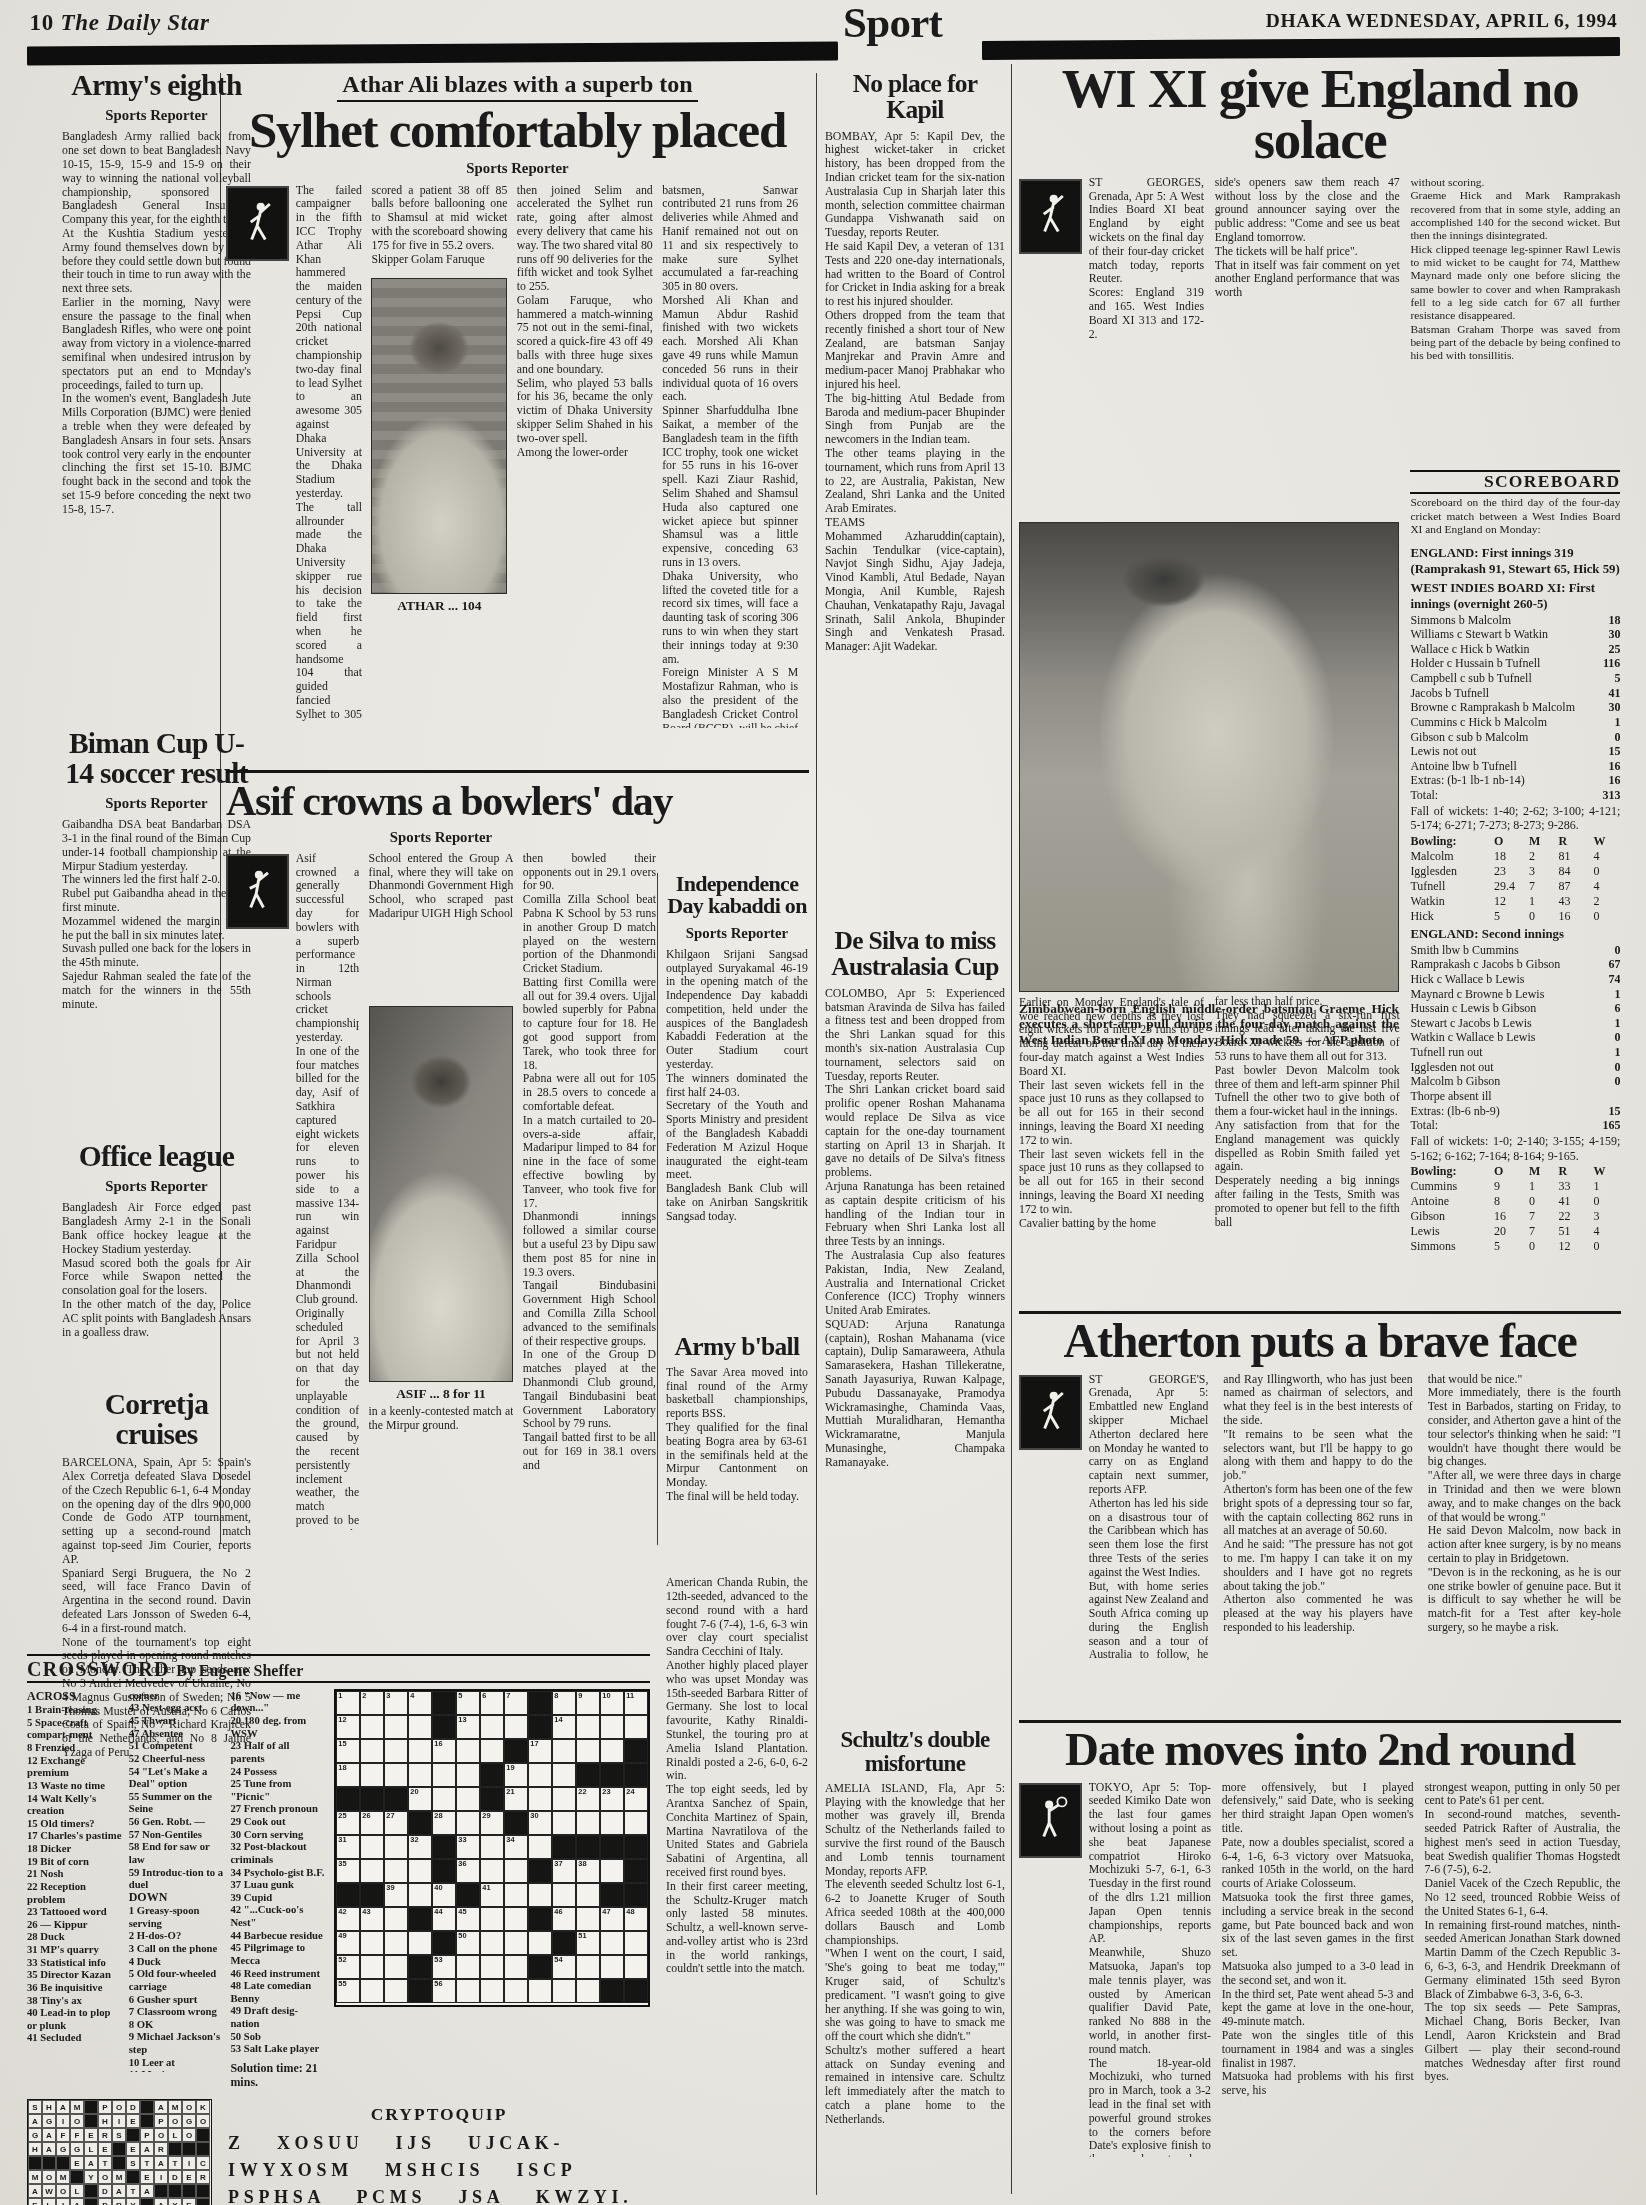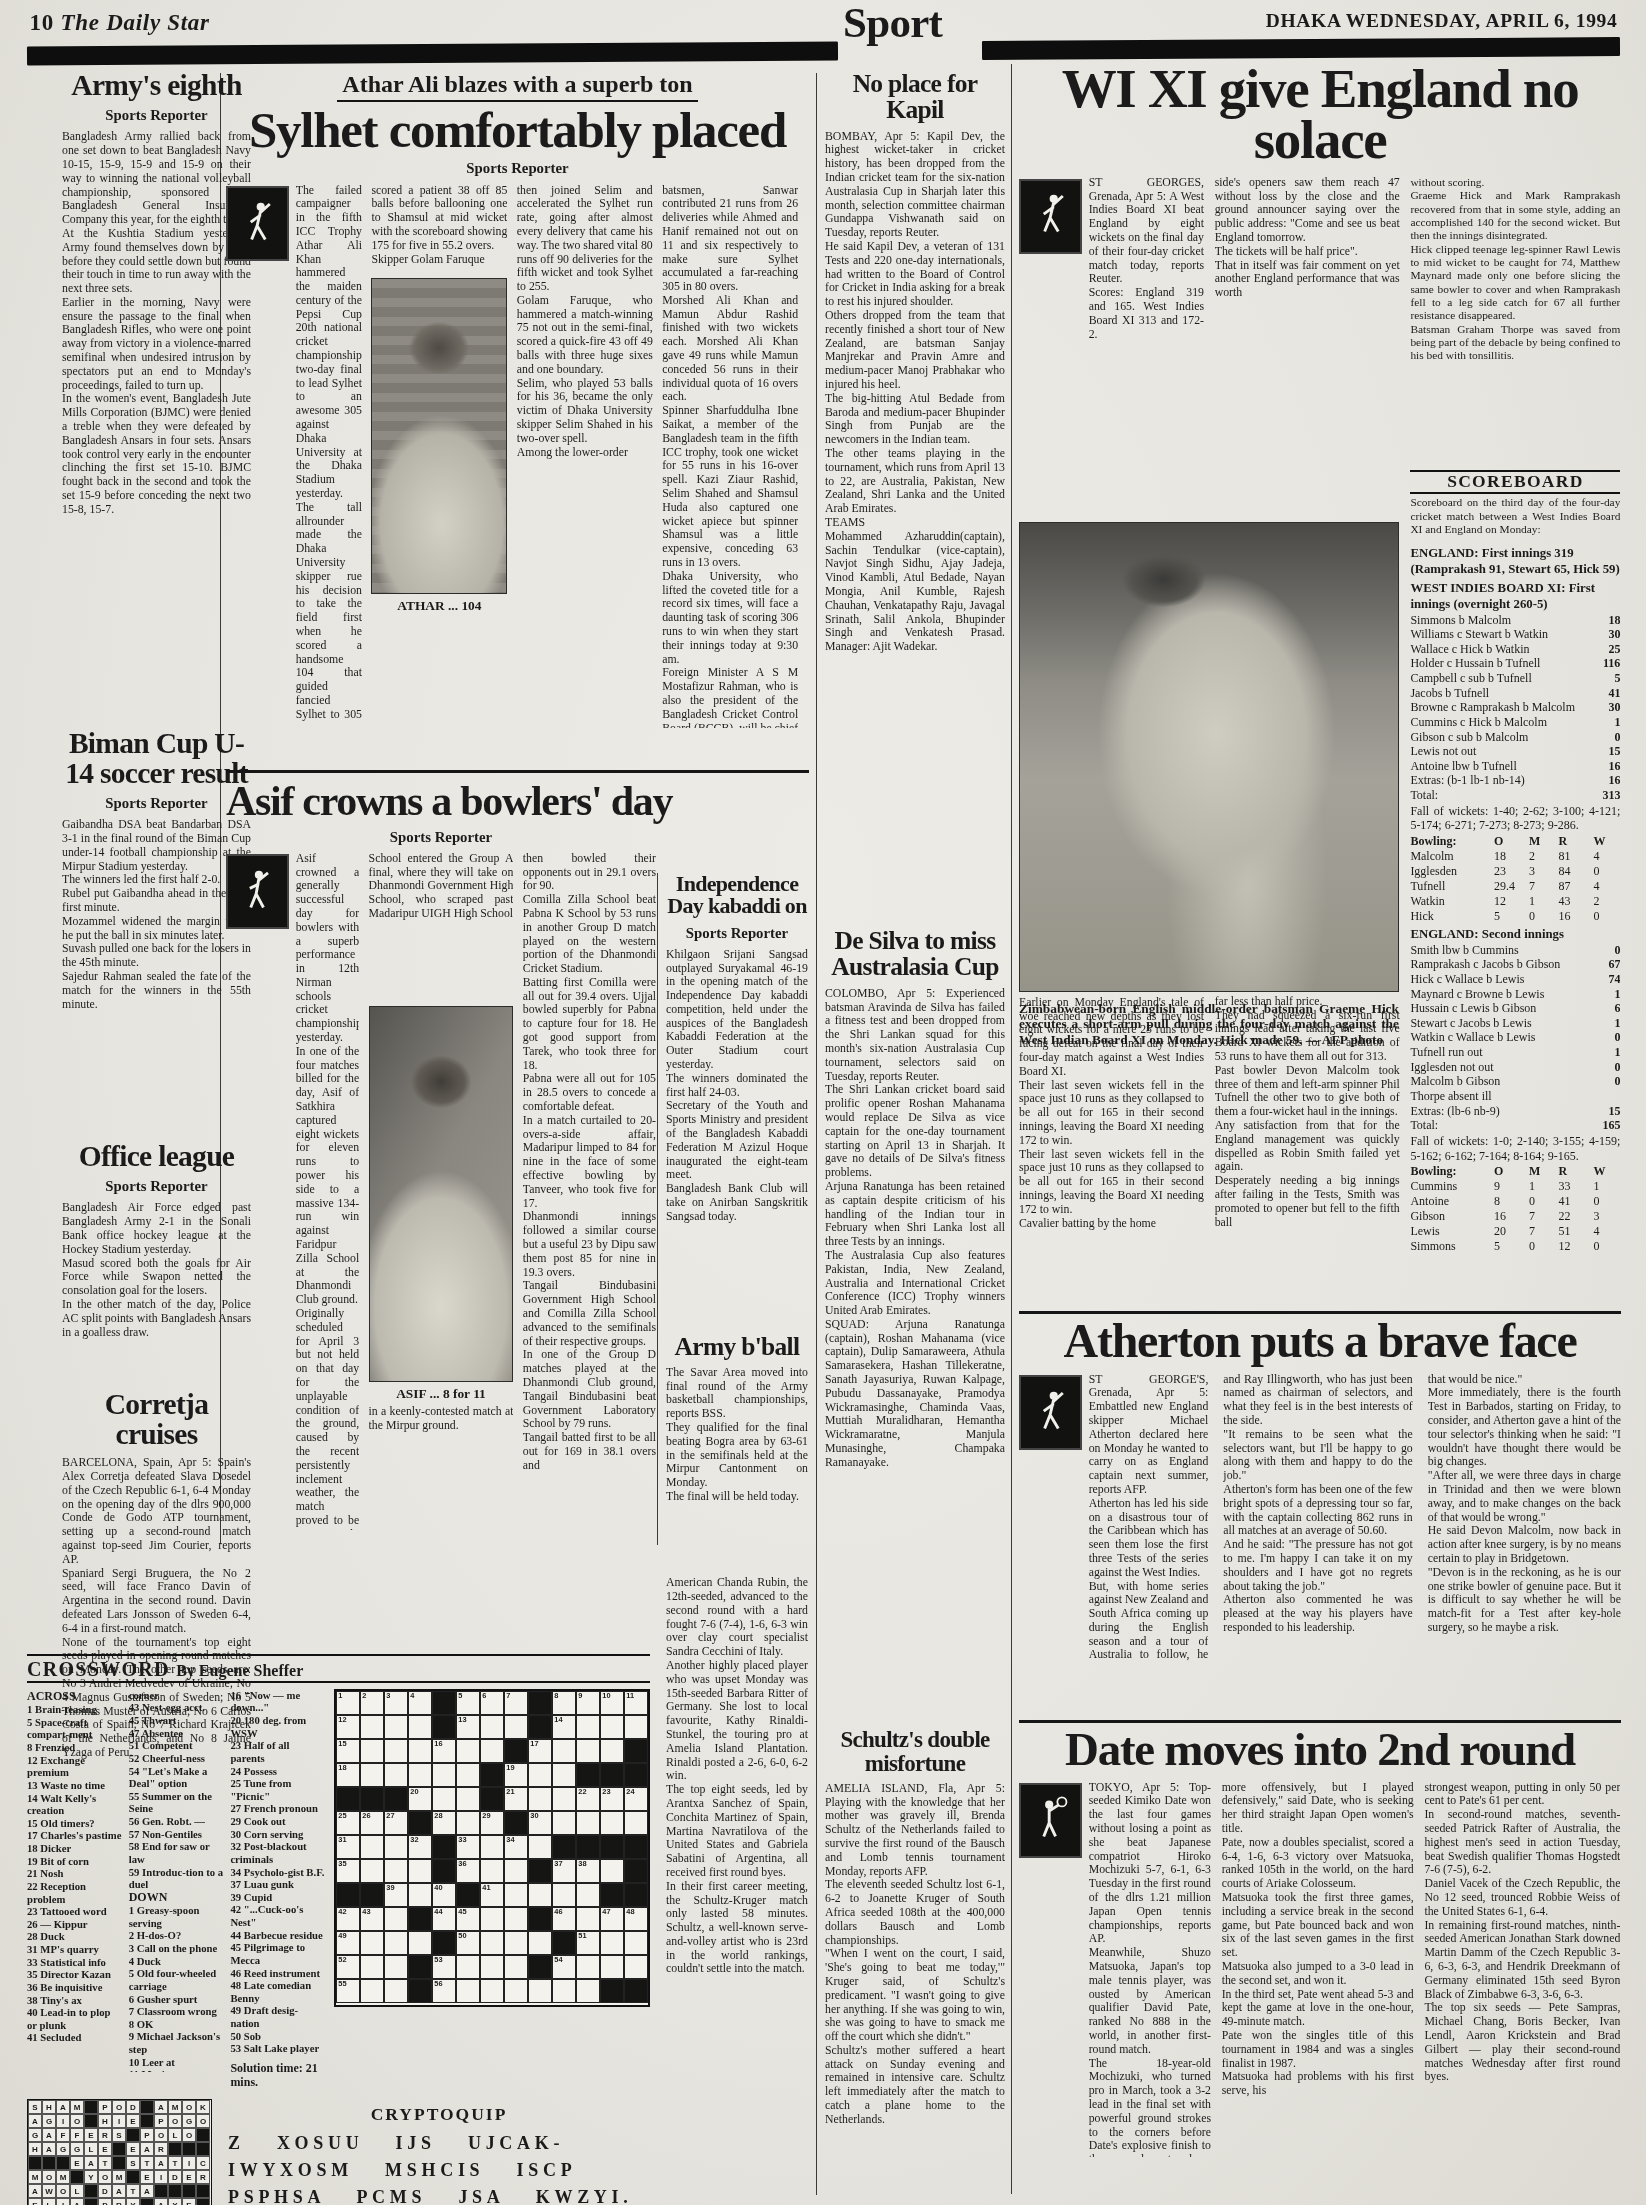--- a/index.html
+++ b/index.html
@@ -20,21 +20,21 @@
   .kicker{font:700 24px/1.1 "Liberation Serif",serif;text-align:center;}
   .kicker span{border-bottom:2.7px solid #141414;padding:0 5.4px 2.7px;}
   .byline{font:700 14.8px/1.2 "Liberation Serif",serif;text-align:center;margin:6.7px 0 5.4px;}
   .coltxt{font:11.8px/1.17 "Liberation Serif",serif;text-align:justify;white-space:pre-line;overflow:hidden;color:#1c1c1c;}
   .leftrail{position:absolute;left:27px;top:71px;width:189px;display:flex;flex-direction:column;gap:8px;margin-left:35px;}
   .leftrail article{display:flex;flex-direction:column;}
   .photo{border:1.3px solid #2c2c2a;box-sizing:border-box;}
   .caption{font:700 13.4px/1.15 "Liberation Serif",serif;text-align:center;margin-top:4px;}
   .icon-box{float:left;width:59px;height:71px;background:#121210;border:2px double #444;margin:2.7px 6.7px 2.7px 0;display:flex;align-items:center;justify-content:center;}
   .cols{display:flex;}
-  .sb-title{font:700 17.5px/1.1 "Liberation Serif",serif;text-align:center;letter-spacing:1.3px;border-top:2px solid #111;border-bottom:2px solid #111;margin:5.4px 0 2.7px;}
+  .sb-title{font:700 17.5px/1.1 "Liberation Serif",serif;text-align:right;letter-spacing:1.3px;border-top:2px solid #111;border-bottom:2px solid #111;margin:5.4px 0 2.7px;}
   .sb-head{font:700 12.8px/1.25 "Liberation Serif",serif;margin-top:2.7px;}
   .sb-row{display:flex;font:12px/1.22 "Liberation Serif",serif;}
   .sb-runs{margin-left:auto;padding-left:5.4px;font-weight:700;}
   .sb-fall{font:12px/1.2 "Liberation Serif",serif;text-align:justify;margin:1.3px 0;}
   .sb-bgrid{display:grid;grid-template-columns:1fr 35px 29.5px 35px 27px;font:12px/1.25 "Liberation Serif",serif;}
   .sb-bgrid .bh{font-weight:700;}
   .cw-frame{position:absolute;left:27px;top:1654px;width:623px;height:625px;}
   .cw-head{border-top:2.7px double #111;border-bottom:2.7px double #111;padding:2.7px 0;font:700 20px/1 "Liberation Serif",serif;letter-spacing:1.3px;}
   .cw-head .by{font:700 16px/1 "Liberation Serif",serif;letter-spacing:0;}
   .cw-main{display:flex;gap:6.7px;margin-top:5.4px;}

